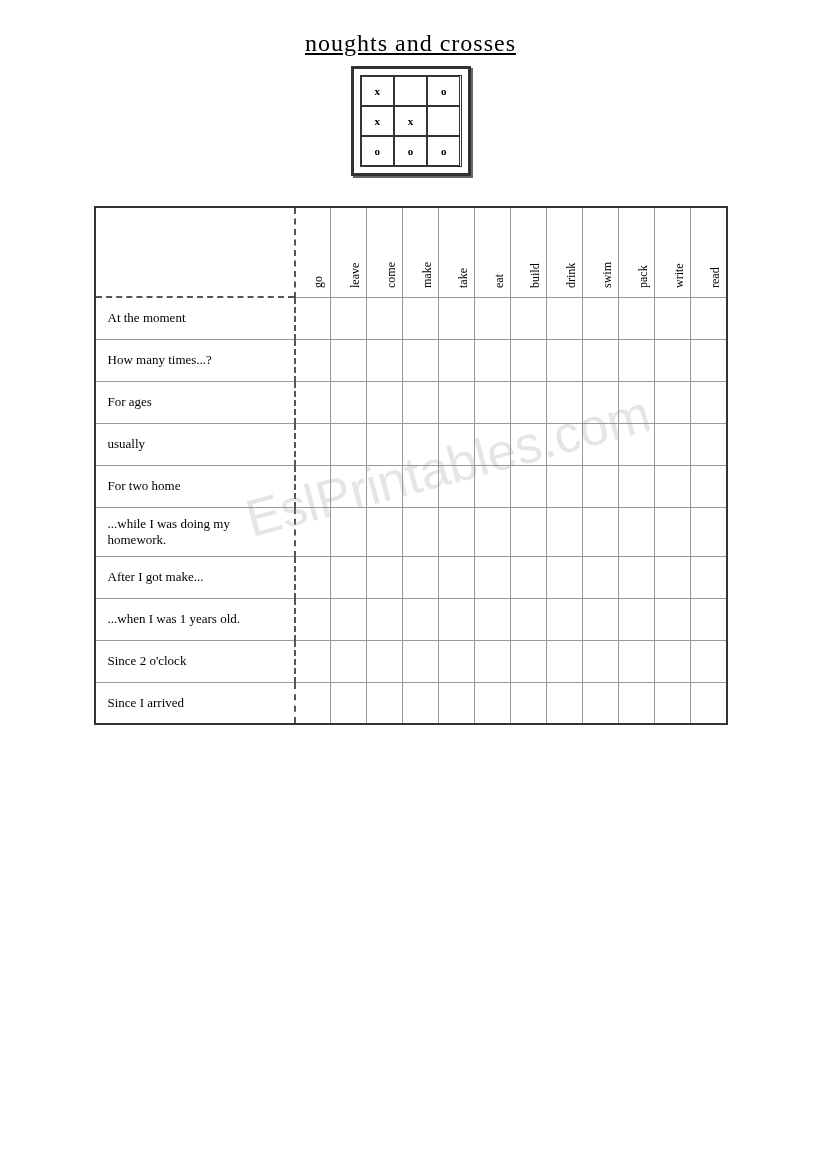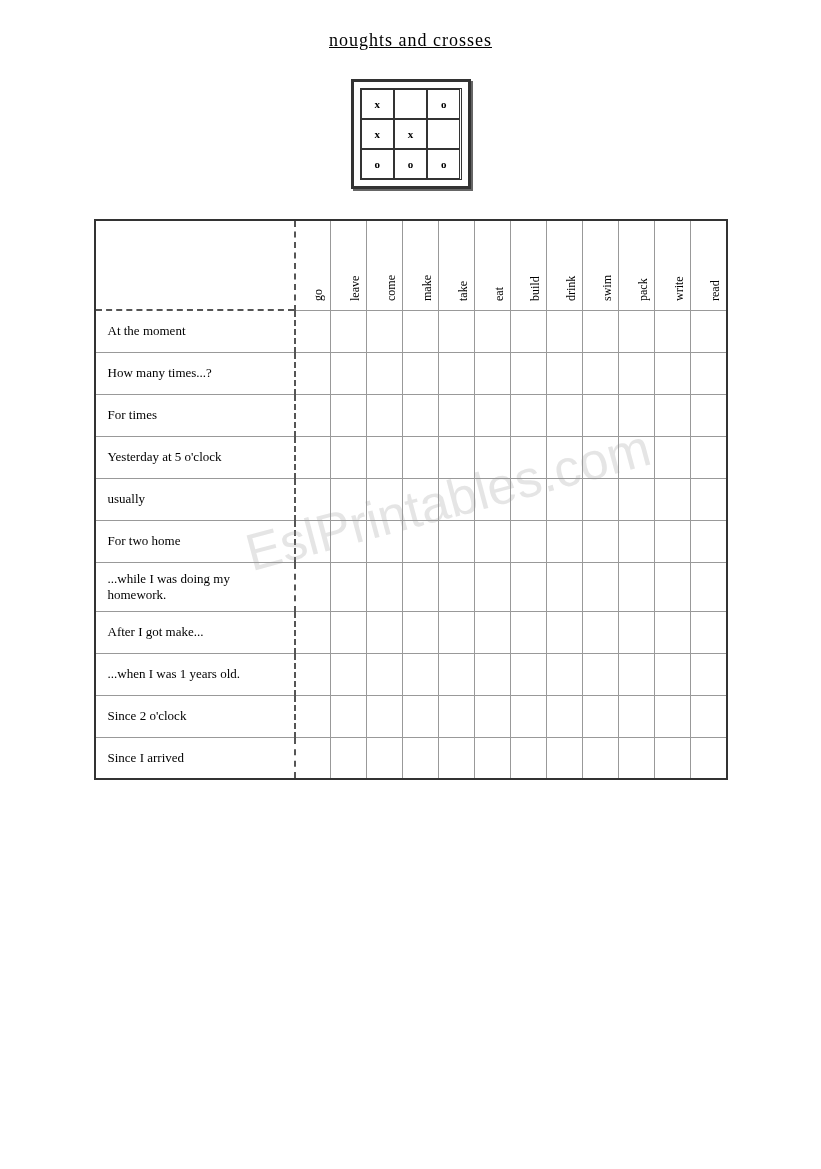--- a/index.html
+++ b/index.html
@@ -8,24 +8,24 @@
       background: #fff;
       font-family: 'Georgia', serif;
       width: 821px;
       min-height: 1169px;
       padding: 30px 40px;
     }
 
     .page-title {
       text-align: center;
       font-family: 'Georgia', serif;
-      font-size: 18px;
+      font-size: 24px;
       font-weight: normal;
       letter-spacing: 1px;
-      margin-bottom: 28px;
+      margin-bottom: 9px;
       text-decoration: underline;
     }
 
     .tic-tac-toe-container {
       display: flex;
       justify-content: center;
       margin-bottom: 30px;
     }
 
     .tic-tac-toe-frame {
@@ -206,36 +206,21 @@
           <td class="grid-cell"></td>
           <td class="grid-cell"></td>
           <td class="grid-cell"></td>
           <td class="grid-cell"></td>
           <td class="grid-cell"></td>
           <td class="grid-cell"></td>
           <td class="grid-cell"></td>
           <td class="grid-cell"></td>
         </tr>
         <tr class="data-row">
-          <td class="row-label-cell">For times</td>
-          <td class="grid-cell"></td>
-          <td class="grid-cell"></td>
-          <td class="grid-cell"></td>
-          <td class="grid-cell"></td>
-          <td class="grid-cell"></td>
-          <td class="grid-cell"></td>
-          <td class="grid-cell"></td>
-          <td class="grid-cell"></td>
-          <td class="grid-cell"></td>
-          <td class="grid-cell"></td>
-          <td class="grid-cell"></td>
-          <td class="grid-cell"></td>
-        </tr>
-        <tr class="data-row">
-          <td class="row-label-cell">Yesterday at 5 o'clock</td>
+          <td class="row-label-cell">For ages</td>
           <td class="grid-cell"></td>
           <td class="grid-cell"></td>
           <td class="grid-cell"></td>
           <td class="grid-cell"></td>
           <td class="grid-cell"></td>
           <td class="grid-cell"></td>
           <td class="grid-cell"></td>
           <td class="grid-cell"></td>
           <td class="grid-cell"></td>
           <td class="grid-cell"></td>

